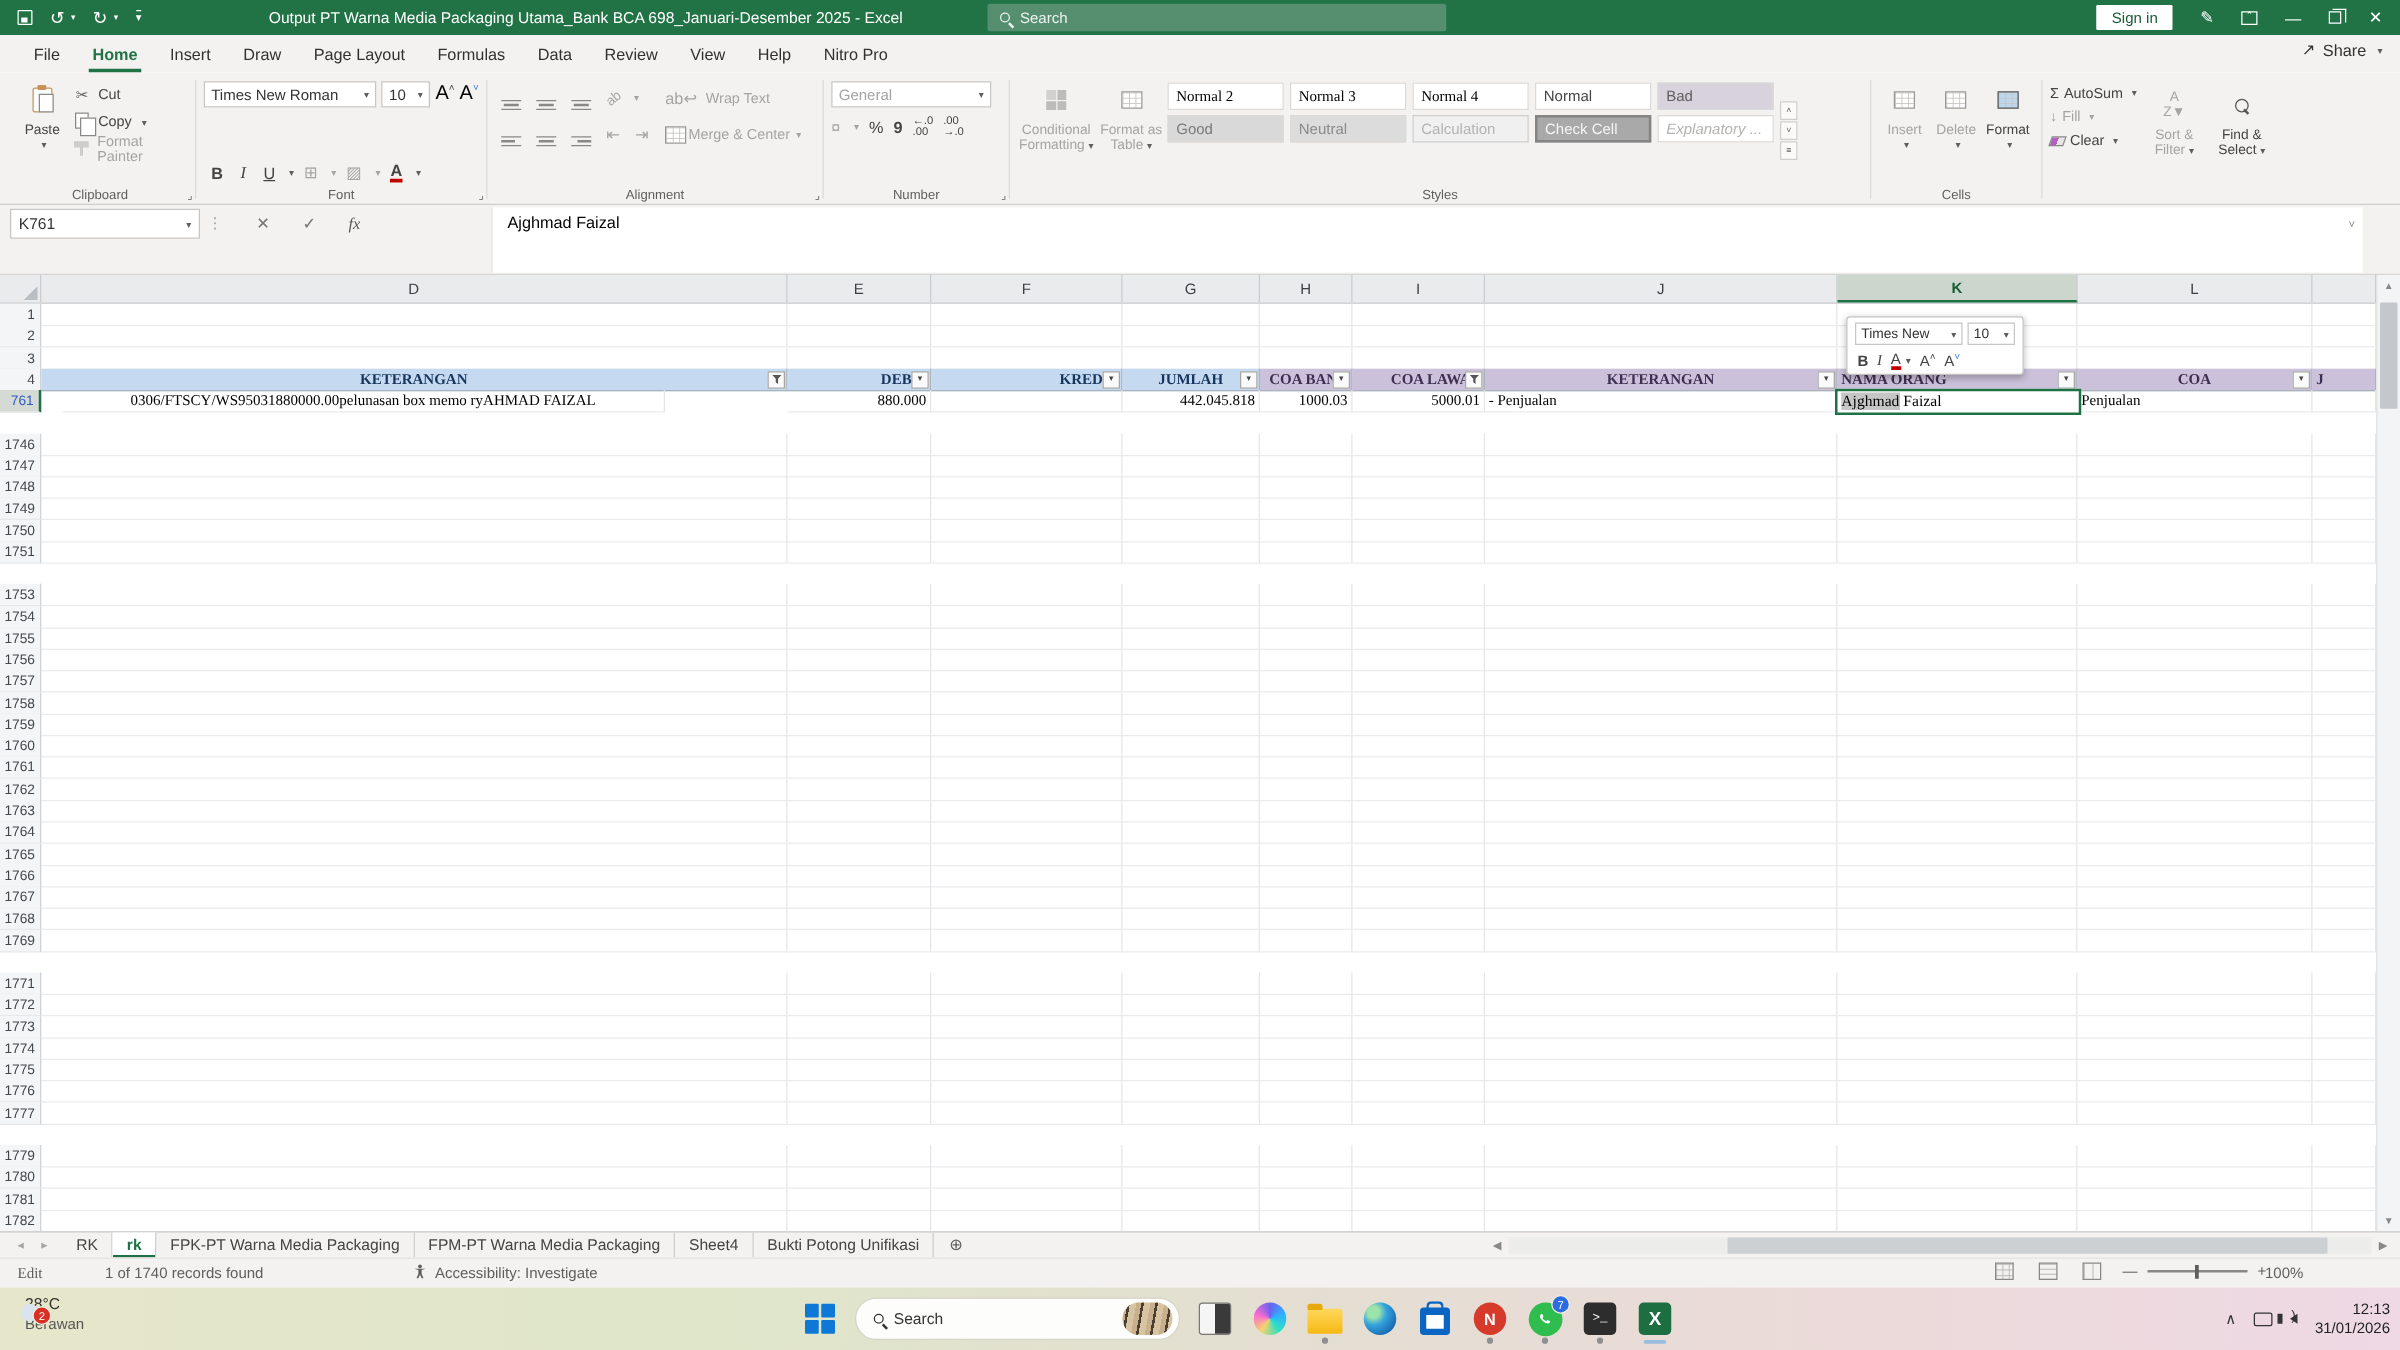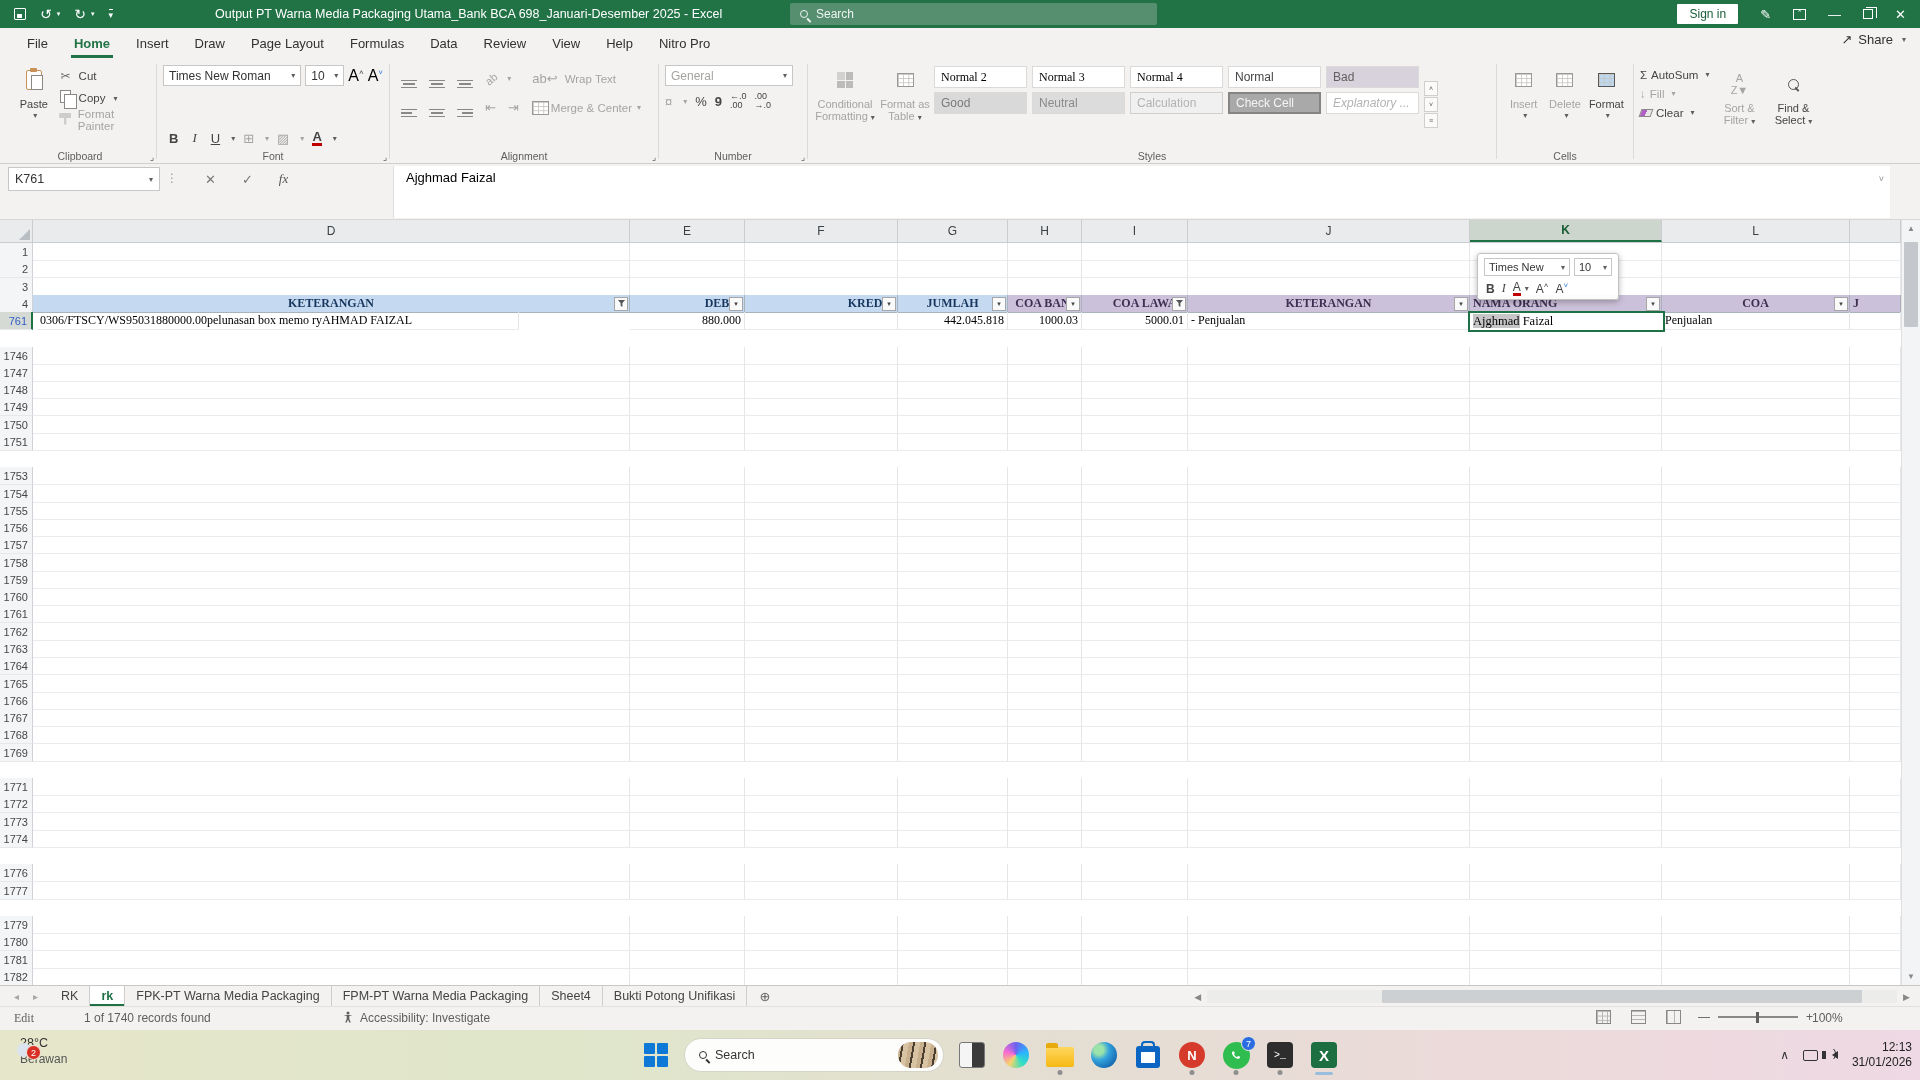--- a/index.html
+++ b/index.html
@@ -129,21 +129,21 @@
   #newsheet { display:flex; align-items:center; padding:0 12px; color:#605e5c; font-size:13px; }
   #hscroll { position:absolute; right:4px; top:0; height:21px; display:flex; align-items:center; }
   .harrow { font-size:9px; color:#8a8886; padding:0 6px; }
   #htrack { width:690px; height:13px; background:#ececeb; position:relative; }
   #hthumb { position:absolute; left:175px; top:0; width:480px; height:13px; background:#cdd0d3; border-radius:1px; }
 
   
   #statusbar { position:absolute; left:0; top:1006px; width:1920px; height:24px; background:#f3f2f1; border-top:1px solid #e3e1df; font-size:12px; color:#605e5c; }
   #sb-mode { position:absolute; left:14px; top:4px;font-family:Liberation Serif, serif; }
   #sb-records { position:absolute; left:84px; top:4px; }
-  #sb-access { position:absolute; left:342px; top:4px; display:flex; gap:6px; align-items:flex-start; }
+  #sb-access { position:absolute; left:330px; top:4px; display:flex; gap:6px; align-items:flex-start; }
   #sb-views { position:absolute; left:1596px; top:3px; display:flex; gap:20px; align-items:center; }
   .viewic { width:15px; height:14px; border:1px solid #8a8886; background-image:linear-gradient(#b8b6b4 1px,transparent 1px),linear-gradient(90deg,#b8b6b4 1px,transparent 1px); background-size:5px 4.6px; }
   .viewic.pl { background-image:linear-gradient(#b8b6b4 1px,transparent 1px); background-size:100% 4px; }
   .viewic.pb { background-image:linear-gradient(90deg,#b8b6b4 1px,transparent 1px); background-size:7px 100%; }
   #sb-zoom { position:absolute; left:1698px; top:3px; display:flex; align-items:center; gap:8px; }
   #zoomtrack { width:80px; height:1.5px; background:#8a8886; position:relative; }
   #zoomthumb { position:absolute; left:38px; top:-4.5px; width:3px; height:11px; background:#605e5c; }
   #sb-zoomval { position:absolute; left:1812px; top:4px; }
 
   
@@ -558,21 +558,21 @@
             <path d="M1 1h8L6 4.5V9L4 7.5V4.5z" fill="#555"></path>
           </svg>
         </div></div>
       <div class="gcell hd lavender" style="left: 1188px; width: 282px; text-align: center;">KETERANGAN<div class="fbtn2">▾</div></div>
       <div class="gcell hd lavender" style="left: 1470px; width: 192px; text-align: left;">NAMA ORANG<div class="fbtn2">▾</div></div>
       <div class="gcell hd lavender" style="left: 1662px; width: 188px; text-align: center;">COA<div class="fbtn2">▾</div></div>
       <div class="gcell hd lavender" style="left: 1850px; width: 51px; text-align: left;">J</div>
     </div>
     <div class="grow" style="top: 92px;">
       <div class="gut sel blue">761</div>
-      <div class="gcell" style="left: 37px; width: 482px; text-align: left;">0306/FTSCY/WS95031880000.00pelunasan box memo ryAHMAD FAIZAL</div>
+      <div class="gcell" style="left: 50px; width: 482px; text-align: center;">0306/FTSCY/WS95031880000.00pelunasan box memo ryAHMAD FAIZAL</div>
       <div class="gcell" style="left: 630px; width: 115px; text-align: right;">880.000</div>
       <div class="gcell" style="left: 745px; width: 153px; text-align: right;"></div>
       <div class="gcell" style="left: 898px; width: 110px; text-align: right;">442.045.818</div>
       <div class="gcell" style="left: 1008px; width: 74px; text-align: right;">1000.03</div>
       <div class="gcell" style="left: 1082px; width: 106px; text-align: right;">5000.01</div>
       <div class="gcell" style="left: 1188px; width: 282px; text-align: left;">- Penjualan</div>
       <div class="gcell" style="left: 1470px; width: 192px;"></div>
       <div class="gcell" style="left: 1662px; width: 188px; text-align: left;">Penjualan</div>
       <div class="gcell" style="left: 1850px; width: 51px; text-align: left;"></div>
     </div>
@@ -909,20 +909,33 @@
       <div class="gcell" style="left: 898px; width: 110px;"></div>
       <div class="gcell" style="left: 1008px; width: 74px;"></div>
       <div class="gcell" style="left: 1082px; width: 106px;"></div>
       <div class="gcell" style="left: 1188px; width: 282px;"></div>
       <div class="gcell" style="left: 1470px; width: 192px;"></div>
       <div class="gcell" style="left: 1662px; width: 188px;"></div>
       <div class="gcell" style="left: 1850px; width: 51px;"></div>
     </div>
     <div class="grow" style="top: 610px;">
       <div class="gut">1774</div>
+      <div class="gcell" style="left: 33px; width: 597px;"></div>
+      <div class="gcell" style="left: 630px; width: 115px;"></div>
+      <div class="gcell" style="left: 745px; width: 153px;"></div>
+      <div class="gcell" style="left: 898px; width: 110px;"></div>
+      <div class="gcell" style="left: 1008px; width: 74px;"></div>
+      <div class="gcell" style="left: 1082px; width: 106px;"></div>
+      <div class="gcell" style="left: 1188px; width: 282px;"></div>
+      <div class="gcell" style="left: 1470px; width: 192px;"></div>
+      <div class="gcell" style="left: 1662px; width: 188px;"></div>
+      <div class="gcell" style="left: 1850px; width: 51px;"></div>
+    </div>
+    <div class="grow" style="top: 627px;">
+      <div class="gut">1775</div>
       <div class="gcell" style="left: 33px; width: 597px;"></div>
       <div class="gcell" style="left: 630px; width: 115px;"></div>
       <div class="gcell" style="left: 745px; width: 153px;"></div>
       <div class="gcell" style="left: 898px; width: 110px;"></div>
       <div class="gcell" style="left: 1008px; width: 74px;"></div>
       <div class="gcell" style="left: 1082px; width: 106px;"></div>
       <div class="gcell" style="left: 1188px; width: 282px;"></div>
       <div class="gcell" style="left: 1470px; width: 192px;"></div>
       <div class="gcell" style="left: 1662px; width: 188px;"></div>
       <div class="gcell" style="left: 1850px; width: 51px;"></div>

